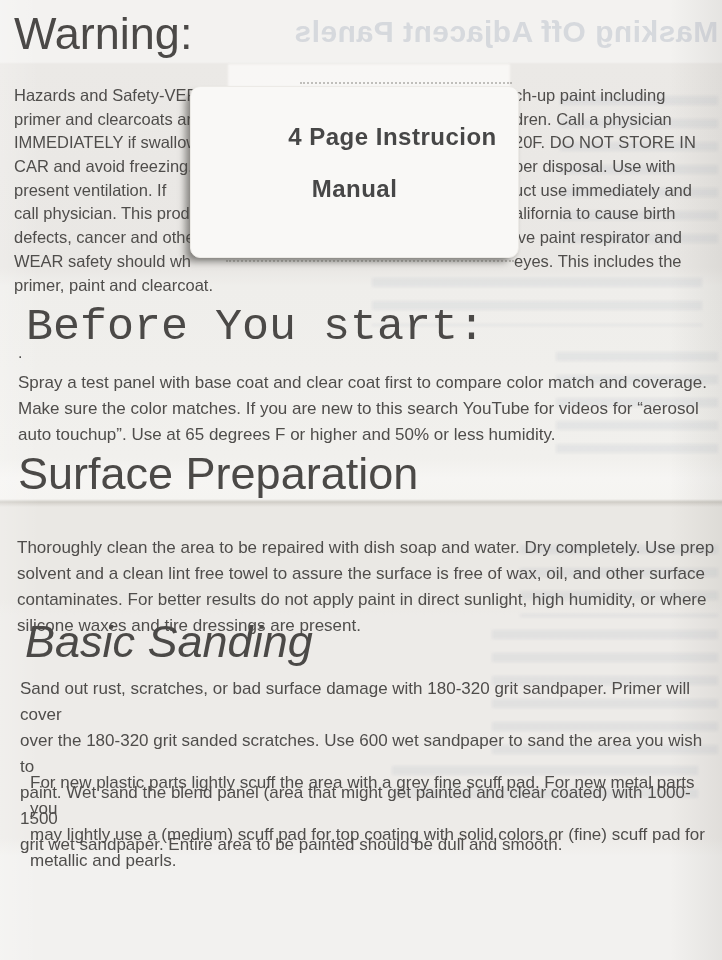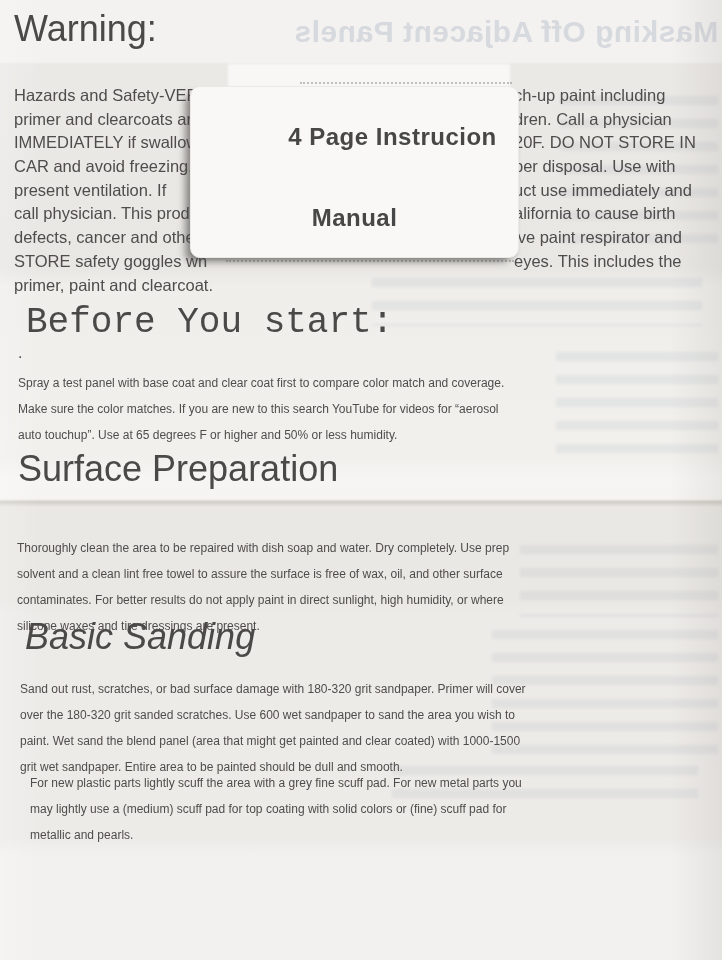--- a/index.html
+++ b/index.html
@@ -34,26 +34,26 @@
   .bleed-block{
     position:absolute;
     background:repeating-linear-gradient(to bottom,
       rgba(140,150,172,0.12) 0px, rgba(140,150,172,0.12) 9px,
       rgba(0,0,0,0) 9px, rgba(0,0,0,0) 23px);
     filter:blur(1.6px);
   }
   
   .h1{
     position:absolute;
-    font-size:36px;font-weight:400;color:#4b4947;letter-spacing:0px;
+    font-size:45px;font-weight:400;color:#4b4947;letter-spacing:0px;
     white-space:nowrap;
   }
   .body-text{
     position:absolute;
-    font-size:12px;color:#4f4d4b;line-height:26px;
+    font-size:17px;color:#4f4d4b;line-height:26px;
     white-space:pre-line;
   }
   .body-text .it{}
   .stray-dot{position:absolute;font-size:16px;color:#4f4d4b;}
   
   .warn-para{position:absolute;left:14px;top:86px;width:700px;font-size:16.5px;color:#4f4d4b;}
   .w-line{position:relative;height:23.7px;}
   .w-left{position:absolute;left:0;top:0;white-space:nowrap;}
   .w-right{position:absolute;left:500px;top:0;white-space:nowrap;}
   
@@ -71,21 +71,21 @@
     border:1px solid #eceae6;border-radius:10px;
     box-shadow:-7px 6px 7px -2px rgba(66,64,60,0.55), 0 2px 3px rgba(0,0,0,0.10);
     z-index:5;
   }
   .label-line{
     position:absolute;left:0;width:100%;text-align:center;
     font-size:24px;font-weight:bold;color:#474747;letter-spacing:0.5px;
     white-space:nowrap;
   }
   .label-line1{top:36px;margin-left:38px;}
-  .label-line2{top:88px;margin-top:29px;}
+  .label-line2{top:88px;}
 </style>
 </head>
 <body>
 
 <div class="page">
 
   <div class="bleed-heading">Masking Off Adjacent Panels</div>
   <div class="bleed-block" style="left:560px;top:96px;width:158px;height:150px;"></div>
   <div class="bleed-block" style="left:372px;top:278px;width:330px;height:48px;"></div>
   <div class="bleed-block" style="left:556px;top:352px;width:162px;height:112px;"></div>
@@ -118,21 +118,21 @@
     </div>
     <div class="w-line">
       <span class="w-left">call physician. This produ</span>
       <span class="w-right">alifornia to cause birth</span>
     </div>
     <div class="w-line">
       <span class="w-left">defects, cancer and othe</span>
       <span class="w-right">ive paint respirator and</span>
     </div>
     <div class="w-line">
-      <span class="w-left">STORE safety goggles wh</span>
+      <span class="w-left">WEAR safety should wh</span>
       <span class="w-right">eyes. This includes the</span>
     </div>
     <div class="w-line">
       <span class="w-left">primer, paint and clearcoat.</span>
       <span class="w-right"></span>
     </div>
   </div>
 
   <div class="backing"></div>
   <div class="perf" style="left:300px;top:82px;width:212px;"></div>

